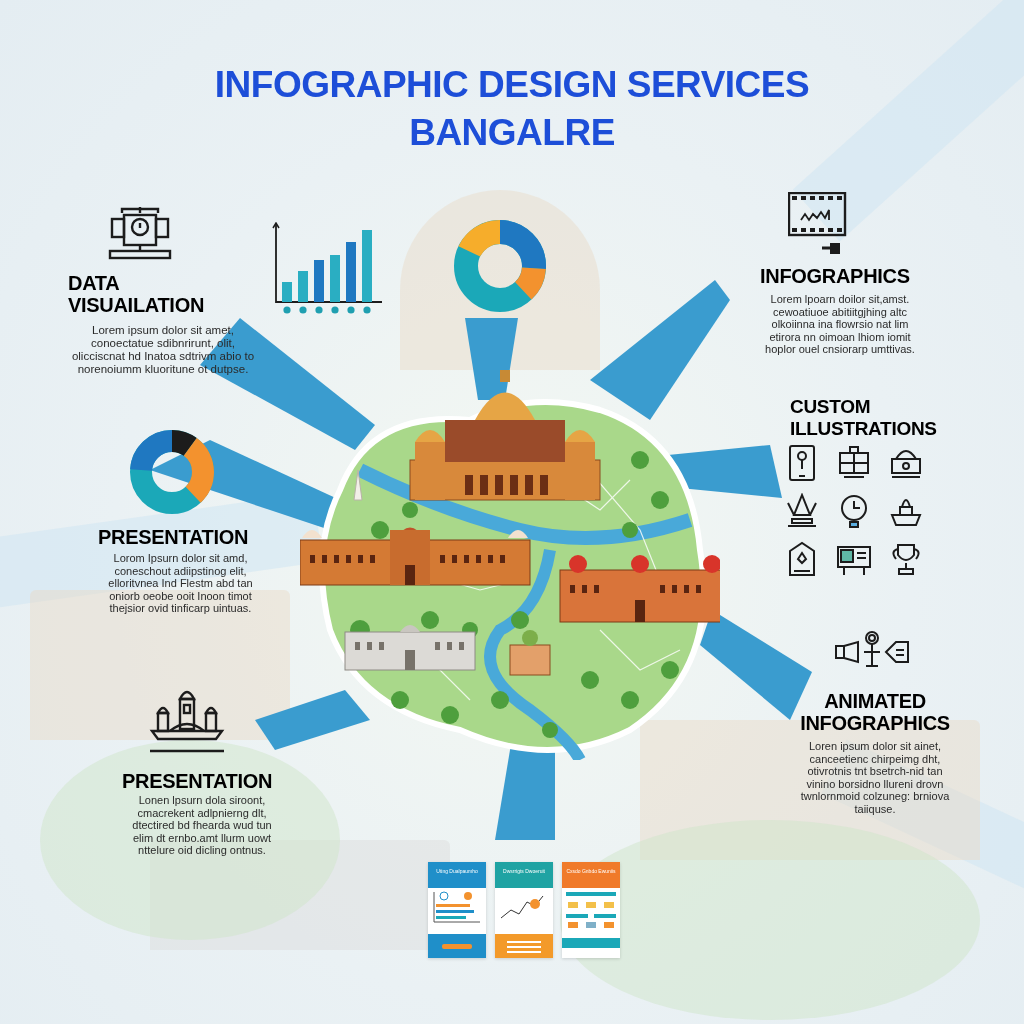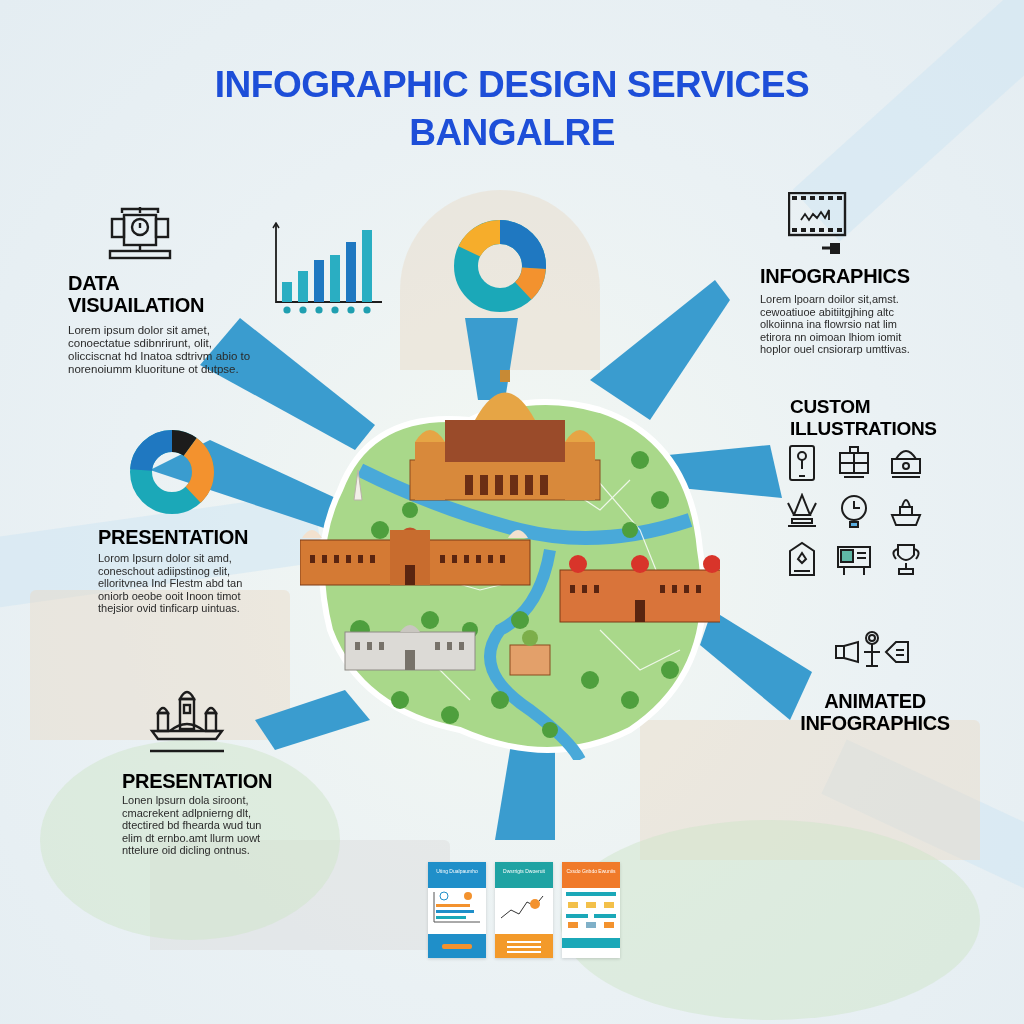--- a/index.html
+++ b/index.html
@@ -4,21 +4,21 @@
 <style>
   html,body{margin:0;padding:0;}
   body{width:1024px;height:1024px;position:relative;overflow:hidden;background:#eef3f6;font-family:"Liberation Sans","DejaVu Sans",sans-serif;color:#1a1a1a;}
   .bg{position:absolute;inset:0;background:radial-gradient(ellipse at 50% 55%,#f4f8f2 0%,#eaf1f4 55%,#e4edf2 100%);}
   .bg-band{position:absolute;background:#cfe6f2;opacity:.55;transform-origin:center;}
   .bg-bldg{position:absolute;background:#e9d9c6;opacity:.45;border-radius:6px 6px 0 0;}
   .bg-green{position:absolute;border-radius:50%;background:#cfe6c9;opacity:.5;}
   .title{position:absolute;left:0;width:1024px;text-align:center;font-weight:700;font-size:37px;letter-spacing:-.5px;color:#1d4ed8;}
   .section{position:absolute;}
   .sec-title{font-weight:700;font-size:20px;letter-spacing:-.3px;color:#000000;line-height:22px;}
-  .sec-body{font-size:11.5px;line-height:13px;color:#2a2a2a;margin-top:8px;}
+  .sec-body{font-size:11.5px;line-height:13px;color:#2a2a2a;margin-top:8px;text-align:center;}
   .center{position:absolute;left:300px;top:370px;width:420px;height:390px;}
   .icon{position:absolute;}
   .card{position:absolute;width:58px;height:96px;background:#fff;box-shadow:0 1px 3px rgba(0,0,0,.15);}
   .card-head{height:26px;color:#fff;font-size:5px;text-align:center;padding-top:6px;box-sizing:border-box;}
   .card-foot{position:absolute;bottom:0;left:0;right:0;height:24px;}
   .ci-grid{position:absolute;left:782px;top:445px;width:160px;display:grid;grid-template-columns:repeat(3,52px);grid-row-gap:12px;}
   .ci-cell{width:40px;height:36px;}
 </style>
 </head>
 <body>
@@ -232,20 +232,21 @@
     <circle cx="38" cy="10" r="6"></circle>
       <circle cx="38" cy="10" r="3"></circle>
       <path d="M38 16 V38 M30 24 H46 M32 38 H44"></path>
     <path d="M52 24 L62 14 H74 V34 H62 Z"></path>
       <path d="M62 22 H70 M62 27 H70"></path>
   </g>
 </svg>
 <div class="section" style="left:800px;top:690px;width:150px;">
   <div class="sec-title" style="text-align:center;">ANIMATED</div>
   <div class="sec-title" style="text-align:center;">INFOGRAPHICS</div>
+  <div class="sec-body" style="font-size:11px;line-height:12.5px;margin-top:6px;">Loren ipsum dolor sit ainet, canceetienc chirpeimg dht, otivrotnis tnt bsetrch-nid tan vinino borsidno llureni drovn twnlornmoid colzuneg: brniova taiiquse.</div>
 </div>
 
 <svg class="center" viewBox="0 0 420 390">
   <path d="M40 120 Q70 40 170 50 Q230 20 300 40 Q390 70 400 180 Q420 300 330 360 Q250 400 160 360 Q60 340 30 260 Q10 180 40 120 Z" fill="#a9d88a" stroke="#ffffff" stroke-width="6"></path>
   <path d="M60 100 Q140 140 220 160 Q300 180 390 150" fill="none" stroke="#49a9d9" stroke-width="14"></path>
   <path d="M250 180 Q240 240 200 260 Q170 300 230 340 Q270 370 280 390" fill="none" stroke="#49a9d9" stroke-width="12"></path>
   <g stroke="#ffffff" stroke-width="1.2" fill="none" opacity=".8">
     <path d="M250 60 L270 120 L300 140 L330 110"></path>
       <path d="M280 90 L340 160 L360 210"></path>
       <path d="M60 270 L130 290 L170 330"></path>

